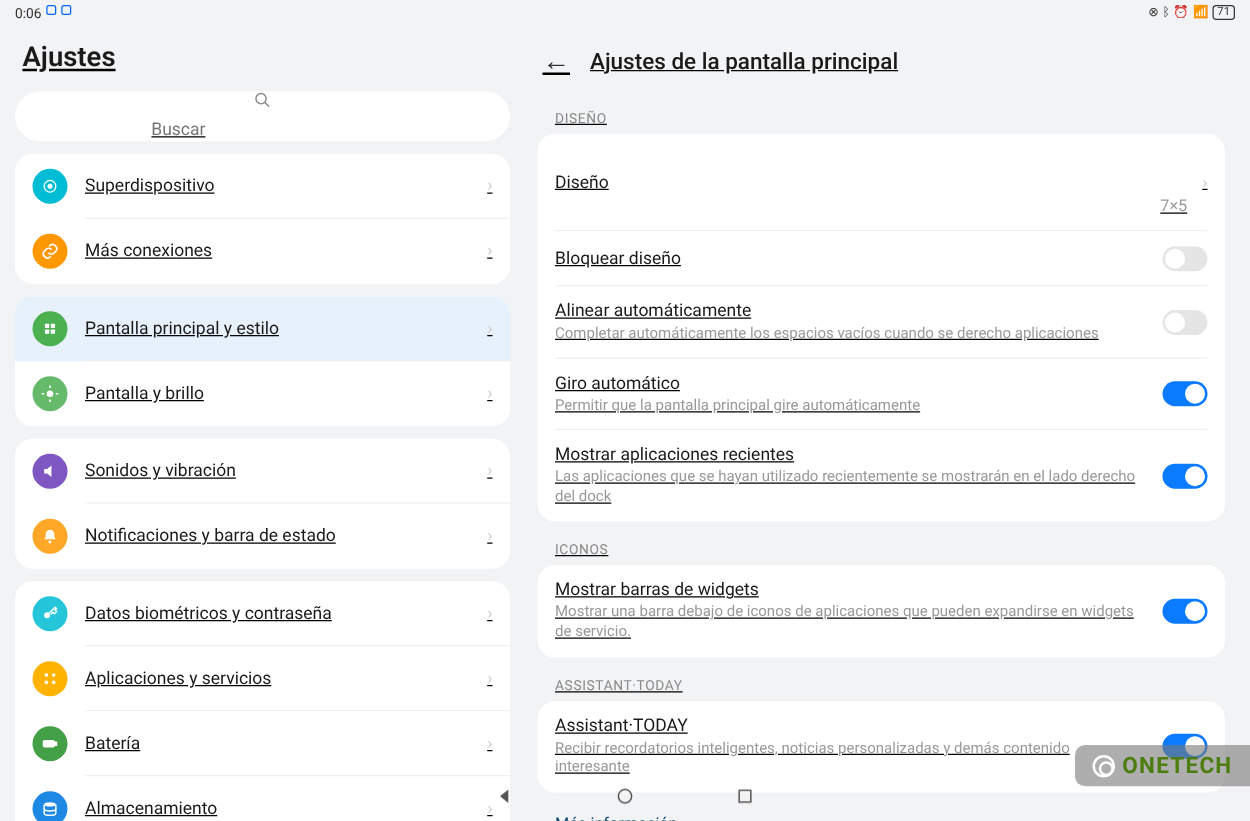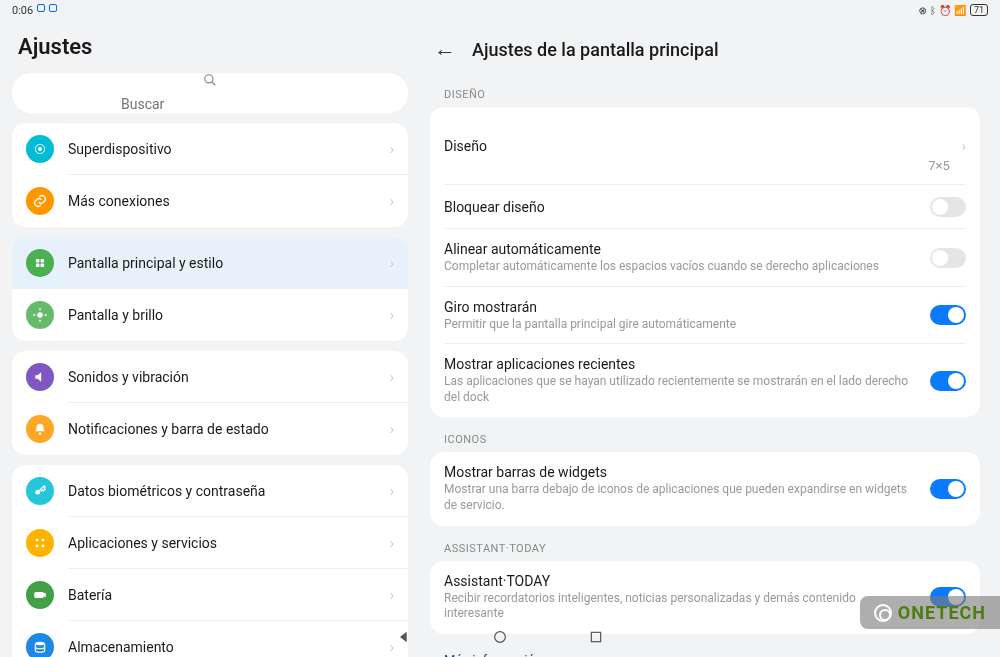--- a/index.html
+++ b/index.html
@@ -6,21 +6,21 @@
 body { width: 1000px; height: 657px; background: #f2f3f5; overflow: hidden; position: relative; }
 
 
 .status-bar { height: 20px; display: flex; justify-content: space-between; align-items: center; padding: 0 12px; font-size: 11px; color: #333; }
 .status-left { display: flex; gap: 4px; }
 .status-right { display: flex; align-items: center; gap: 3px; font-size: 10px; }
 .multiwin-icon { width: 8px; height: 8px; border: 1.5px solid #0066ff; border-radius: 2px; display: inline-block; }
 .battery-box { border: 1px solid #333; border-radius: 3px; padding: 0 3px; font-size: 9px; }
 
 
-.main { display: flex; height: 637px; }
+.main { display: flex; height: 637px; text-decoration: underline; }
 
 
 .sidebar { width: 420px; padding: 8px 12px; overflow-y: auto; }
 .sidebar-title { font-size: 22px; font-weight: 600; color: #1a1a1a; padding: 6px 6px 14px; }
 .search-box { background: #fff; border-radius: 20px; height: 40px; display: flex; align-items: center; padding: 0 14px; gap: 8px; margin-bottom: 10px; flex-direction: column; }
 .search-box input { border: none; outline: none; flex: 1; font-size: 14px; color: #999; background: transparent; }
 .search-icon-svg { width: 14px; height: 14px; stroke: #888; stroke-width: 2; fill: none; }
 
 .group { background: #fff; border-radius: 14px; margin-bottom: 10px; overflow: hidden; }
 .sidebar-item { display: flex; align-items: center; padding: 12px 14px; gap: 14px; cursor: pointer; position: relative; }
@@ -249,21 +249,21 @@
           </div>
           <div class="row">
             <div class="row-text">
               <div class="row-title">Alinear automáticamente</div>
               <div class="row-sub">Completar automáticamente los espacios vacíos cuando se derecho aplicaciones</div>
             </div>
             <div class="toggle off"></div>
           </div>
           <div class="row">
             <div class="row-text">
-              <div class="row-title">Giro mostrarán</div>
+              <div class="row-title">Giro automático</div>
               <div class="row-sub">Permitir que la pantalla principal gire automáticamente</div>
             </div>
             <div class="toggle on"></div>
           </div>
           <div class="row">
             <div class="row-text">
               <div class="row-title">Mostrar aplicaciones recientes</div>
               <div class="row-sub">Las aplicaciones que se hayan utilizado recientemente se mostrarán en el lado derecho del dock</div>
             </div>
             <div class="toggle on"></div>

